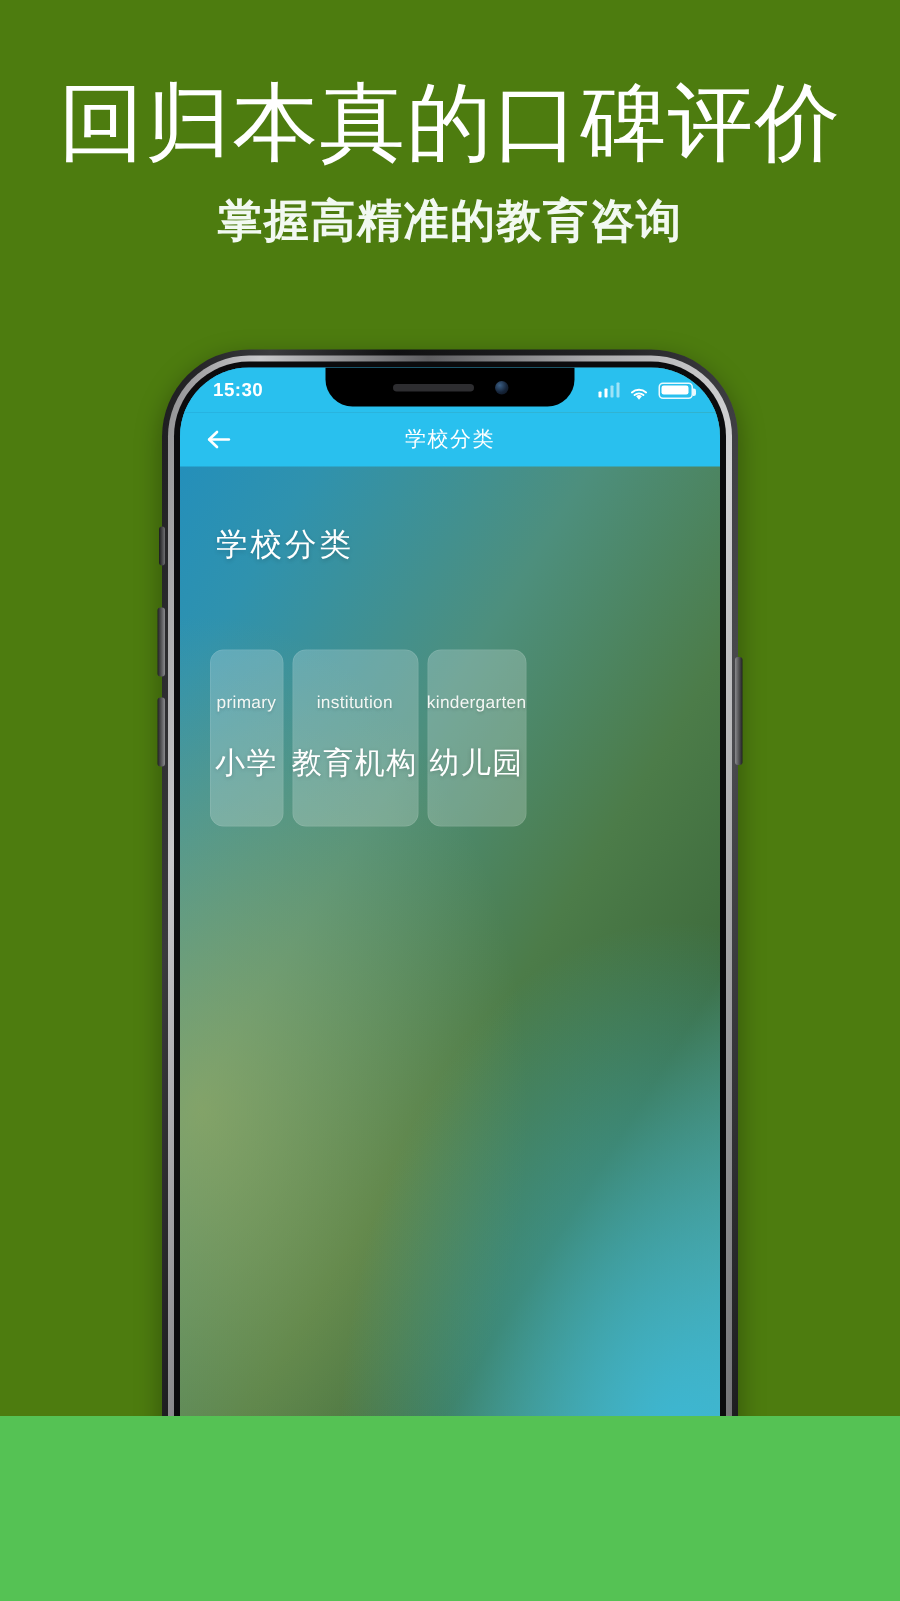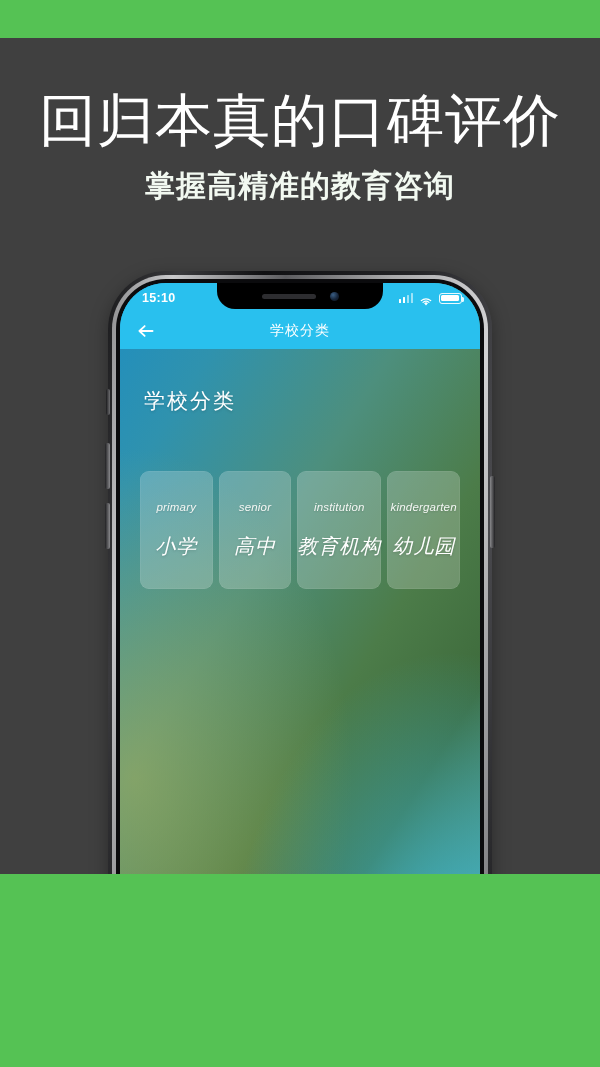--- a/index.html
+++ b/index.html
@@ -10,24 +10,23 @@
     width: 600px;
     height: 1067px;
     overflow: hidden;
     font-family: "Liberation Sans", "DejaVu Sans", sans-serif;
     background: #55c254;
   }
 
   .promo-page {
     position: relative;
     width: 600px;
-    height: 836px;
-    background: #404040;
+    height: 944px;
+    background: #4d7c0f;
     overflow: hidden;
-    margin-top: 38px;
   }
 
   
   .promo-copy {
     position: absolute;
     top: 0;
     left: 0;
     width: 600px;
     text-align: center;
     color: #ffffff;
@@ -302,23 +301,22 @@
     color: #ffffff;
     font-size: 21px;
     font-weight: 500;
     letter-spacing: 2px;
     text-shadow: 0 1px 3px rgba(0,0,0,0.18);
   }
 
   .category-grid {
     margin: 56px 20px 0 20px;
     display: grid;
-    grid-template-columns: repeat(4, 1fr);
+    grid-template-columns: repeat(5, 1fr);
     gap: 6px 6px;
-    font-style: italic;
   }
   .category-card {
     height: 118px;
     border-radius: 9px;
     background: rgba(255,255,255,0.22);
     display: flex;
     flex-direction: column;
     align-items: center;
     justify-content: center;
     gap: 20px;
@@ -359,21 +357,21 @@
     <div class="btn-silence"></div>
     <div class="btn-volup"></div>
     <div class="btn-voldown"></div>
     <div class="btn-power"></div>
 
     <div class="phone-screen">
 
       <div class="screen-wallpaper"></div>
 
       <div class="status-bar">
-        <span class="status-time">15:10</span>
+        <span class="status-time">15:30</span>
         <span class="status-icons">
           <span class="icon-signal">
             <i></i>
               <i></i>
               <i></i>
               <i></i>
           </span>
           <span class="icon-wifi">
             <svg viewBox="0 0 16 12" width="14" height="11" aria-hidden="true">
               <path d="M8 10.6 L10.2 7.9 A3.4 3.4 0 0 0 5.8 7.9 Z" fill="#ffffff"></path>
@@ -406,24 +404,20 @@
 
       <div class="screen-content">
         <h2 class="page-heading">学校分类</h2>
 
         <div class="category-grid">
           <div class="category-card">
             <span class="card-en">primary</span>
             <span class="card-cn">小学</span>
           </div>
           <div class="category-card">
-            <span class="card-en">senior</span>
-            <span class="card-cn">高中</span>
-          </div>
-          <div class="category-card">
             <span class="card-en">institution</span>
             <span class="card-cn">教育机构</span>
           </div>
           <div class="category-card">
             <span class="card-en">kindergarten</span>
             <span class="card-cn">幼儿园</span>
           </div>
         </div>
       </div>
 

